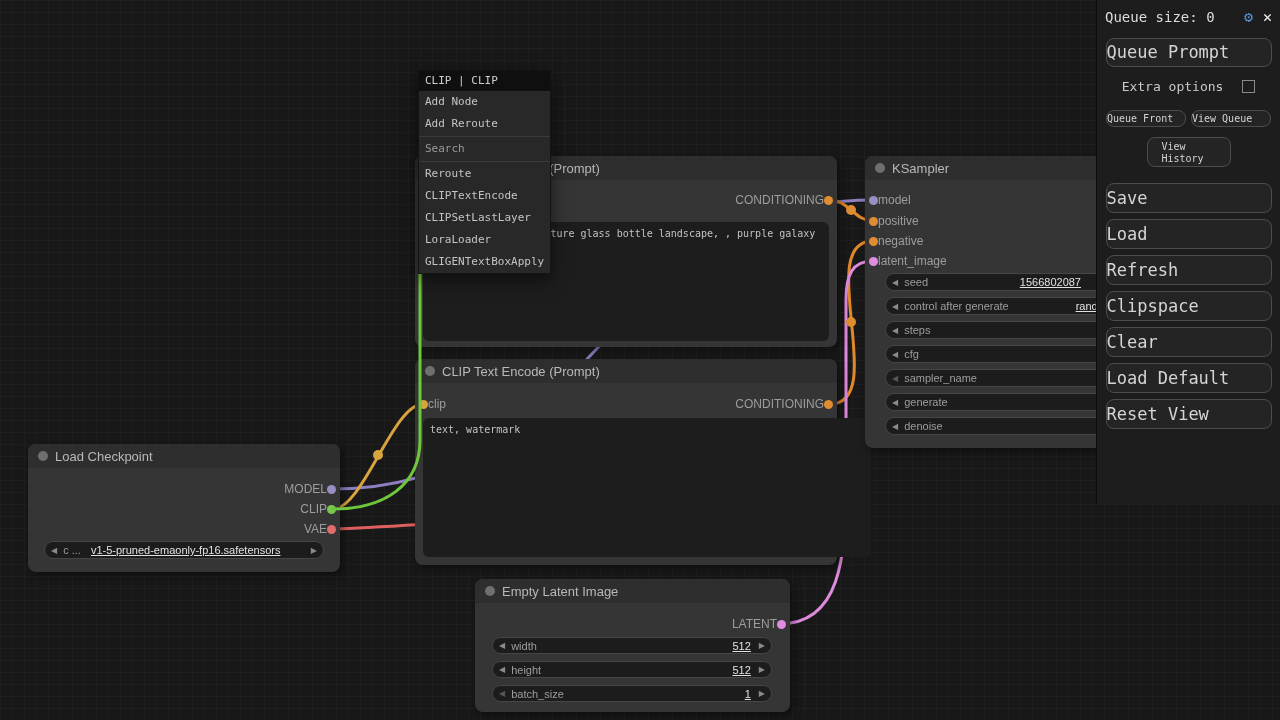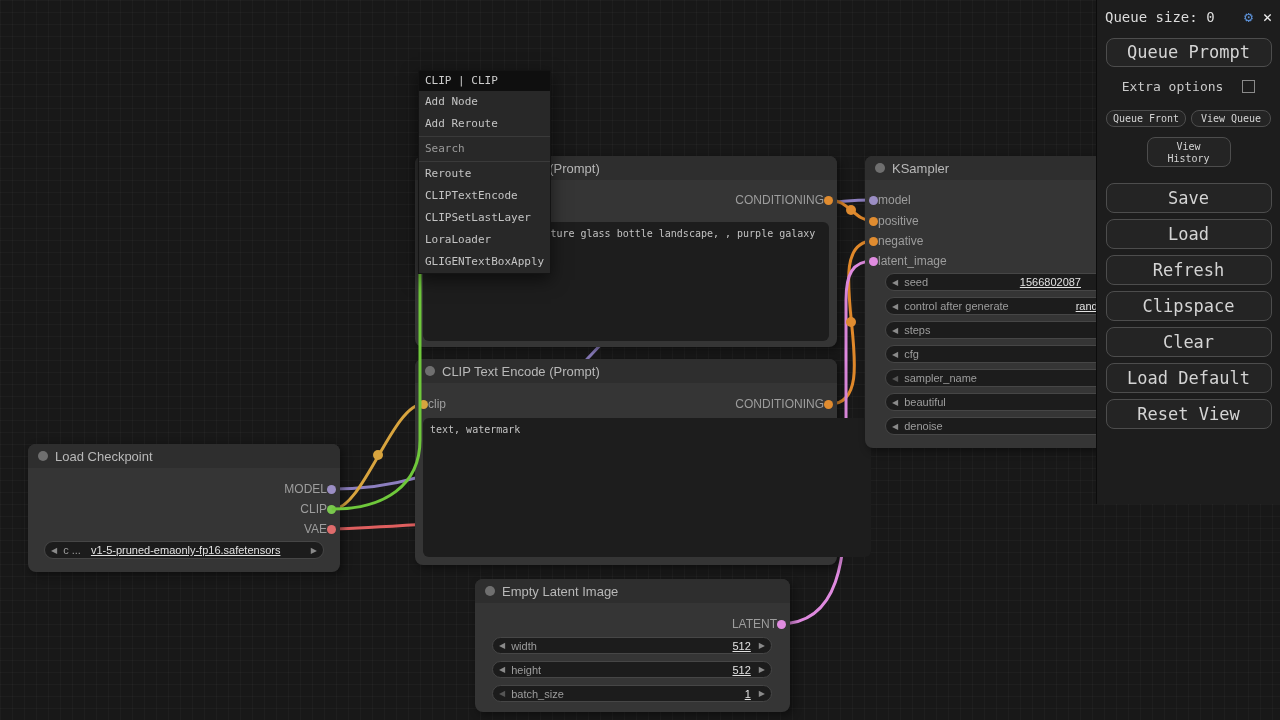--- a/index.html
+++ b/index.html
@@ -48,21 +48,21 @@
   .ctx-item.search{color:#9a9a9a;}
   .ctx-sep{border-top:1px solid #3a3a3a;margin:1px 0;}
 
   
   .sidebar{position:absolute;left:1096px;top:0;width:184px;height:504px;background:#1d1d1d;
        z-index:50;font-family:"DejaVu Sans Mono",monospace;border-left:1px solid #0c0c0c;box-sizing:border-box;}
   .qrow{display:flex;align-items:center;padding:8px 8px 2px 8px;color:#dcdcdc;font-size:14px;}
   .gear{margin-left:auto;font-size:15px;cursor:pointer;}
   .close-x{margin-left:10px;color:#efefef;font-size:15px;cursor:pointer;}
   .btn{background:#242424;border:1px solid #4d4d4d;border-radius:8px;color:#d4d4d4;
-       text-align:center;font-family:inherit;box-sizing:border-box;cursor:pointer;}
+       font-family:inherit;box-sizing:border-box;cursor:pointer;}
   .btn.qp{display:block;margin:10px auto 0;width:166px;height:29px;font-size:17px;line-height:27px;}
   .extra{display:flex;align-items:center;justify-content:center;gap:19px;margin-top:12px;
        color:#c9c9c9;font-size:13px;}
   .checkbox{width:11px;height:11px;border:1px solid #8a8a8a;background:#1d1d1d;flex:0 0 auto;}
   .small-row{display:flex;justify-content:space-between;padding:4px 9px;margin-top:12px;}
   .btn.small{width:80px;height:17px;font-size:10px;line-height:15px;}
   .btn.vh{display:block;margin:6px auto 16px;width:84px;height:30px;font-size:10px;
        padding:3px 14px;line-height:1.2;}
   .btn.big{display:block;margin:6px auto;width:166px;height:30px;font-size:17px;line-height:28px;}
 </style>
@@ -182,21 +182,21 @@
       <span class="wname">cfg</span>
       <span class="wval"></span>
     </div>
     <div class="widget" style="left:20px;top:213px;width:275px;height:18px;">
       <span class="arrow dim">◀</span>
       <span class="wname">sampler_name</span>
       <span class="wval"></span>
     </div>
     <div class="widget" style="left:20px;top:237px;width:275px;height:18px;">
       <span class="arrow">◀</span>
-      <span class="wname">beautiful</span>
+      <span class="wname">generate</span>
       <span class="wval"></span>
     </div>
     <div class="widget" style="left:20px;top:261px;width:275px;height:18px;">
       <span class="arrow">◀</span>
       <span class="wname">denoise</span>
       <span class="wval"></span>
     </div>
   </div>
 
   <div class="node" style="left:475px;top:579px;width:315px;height:133px;">

